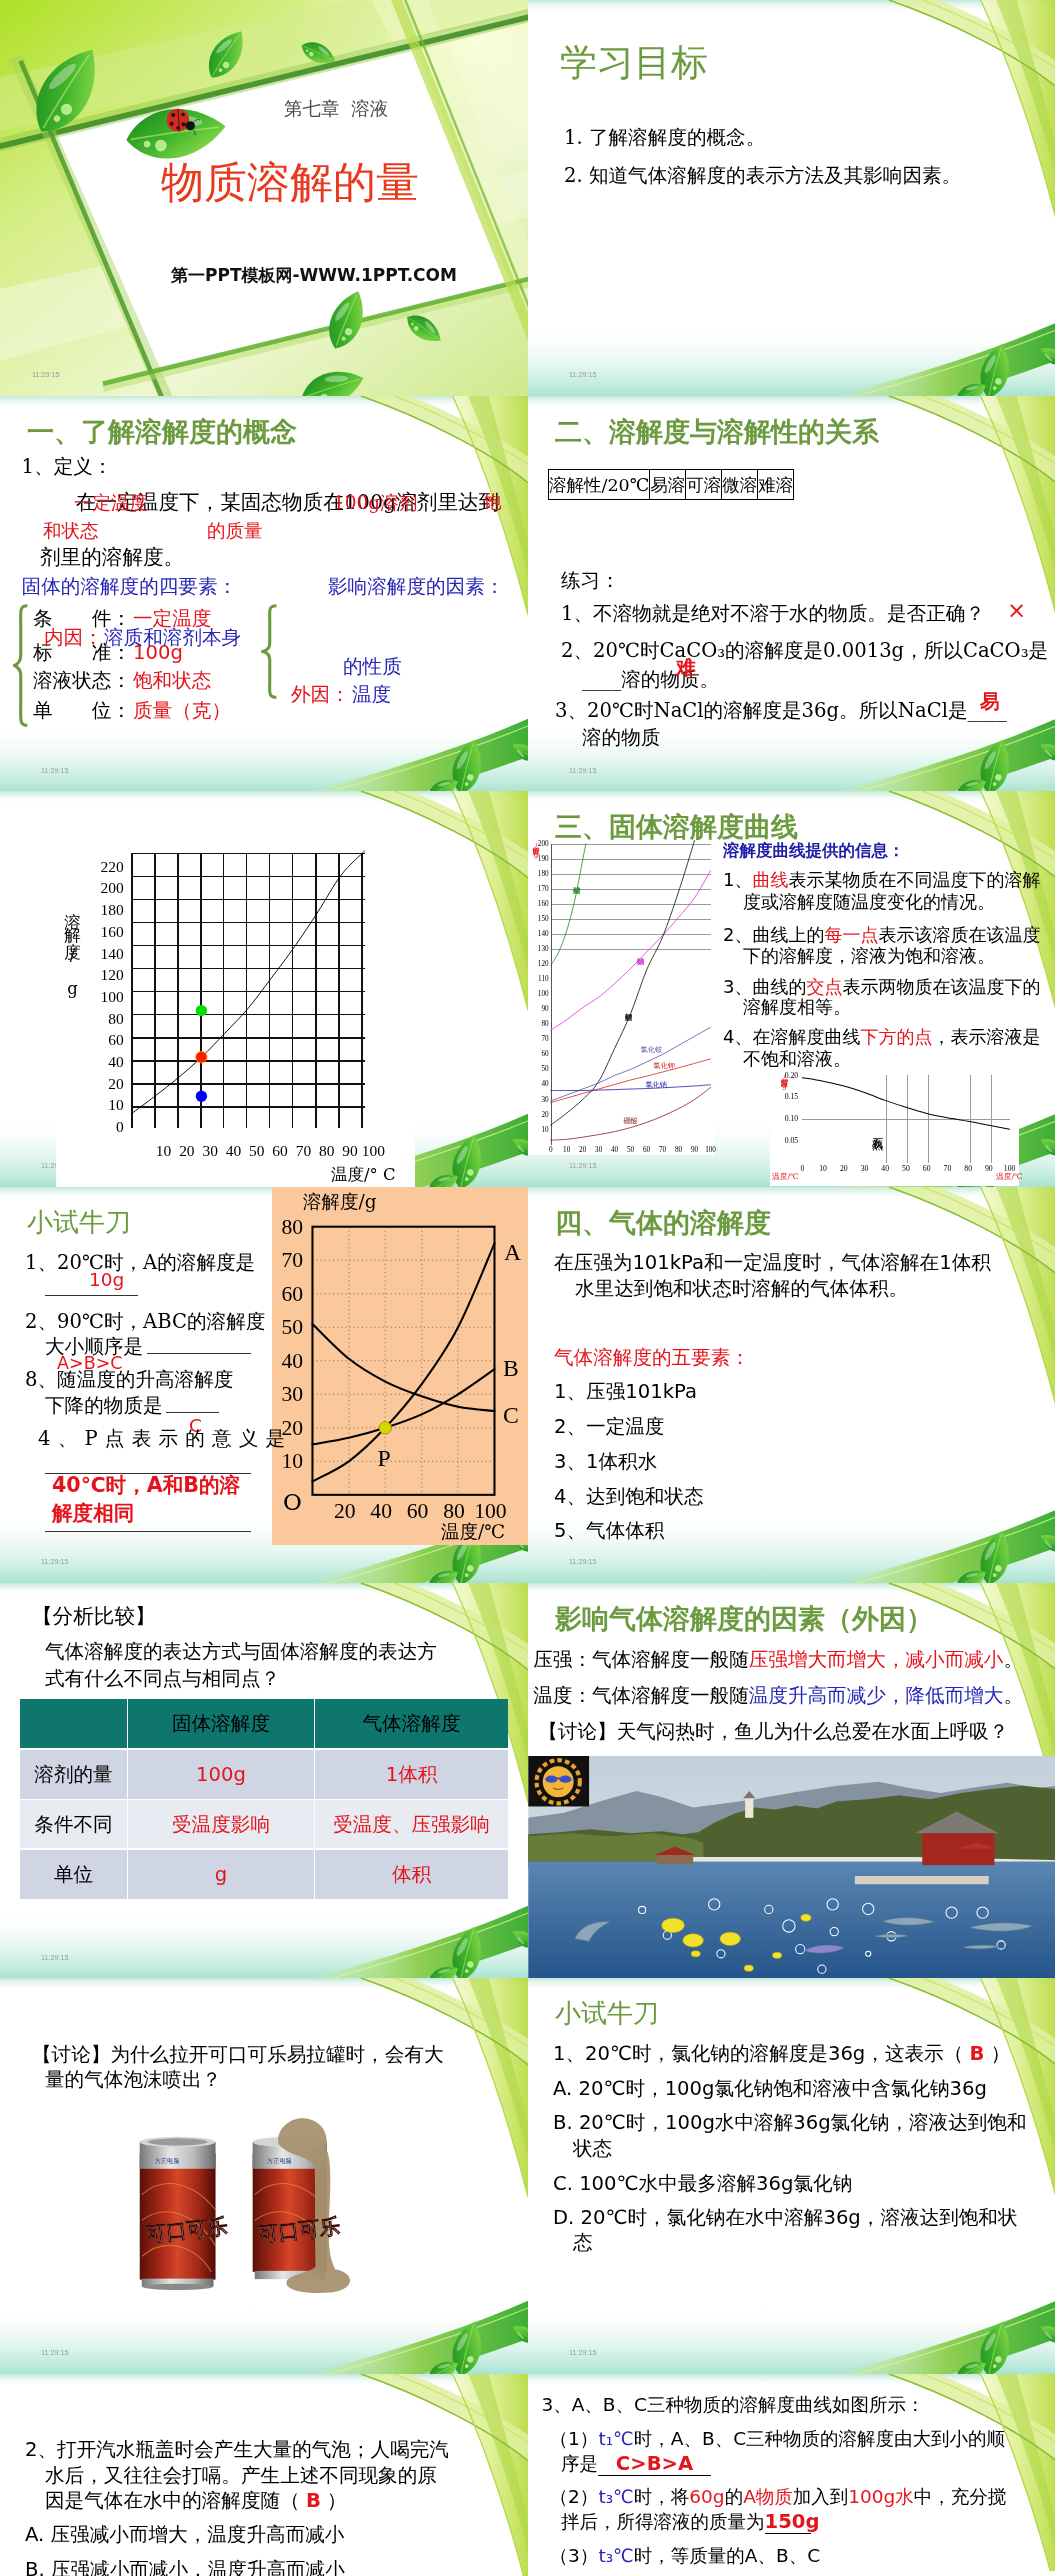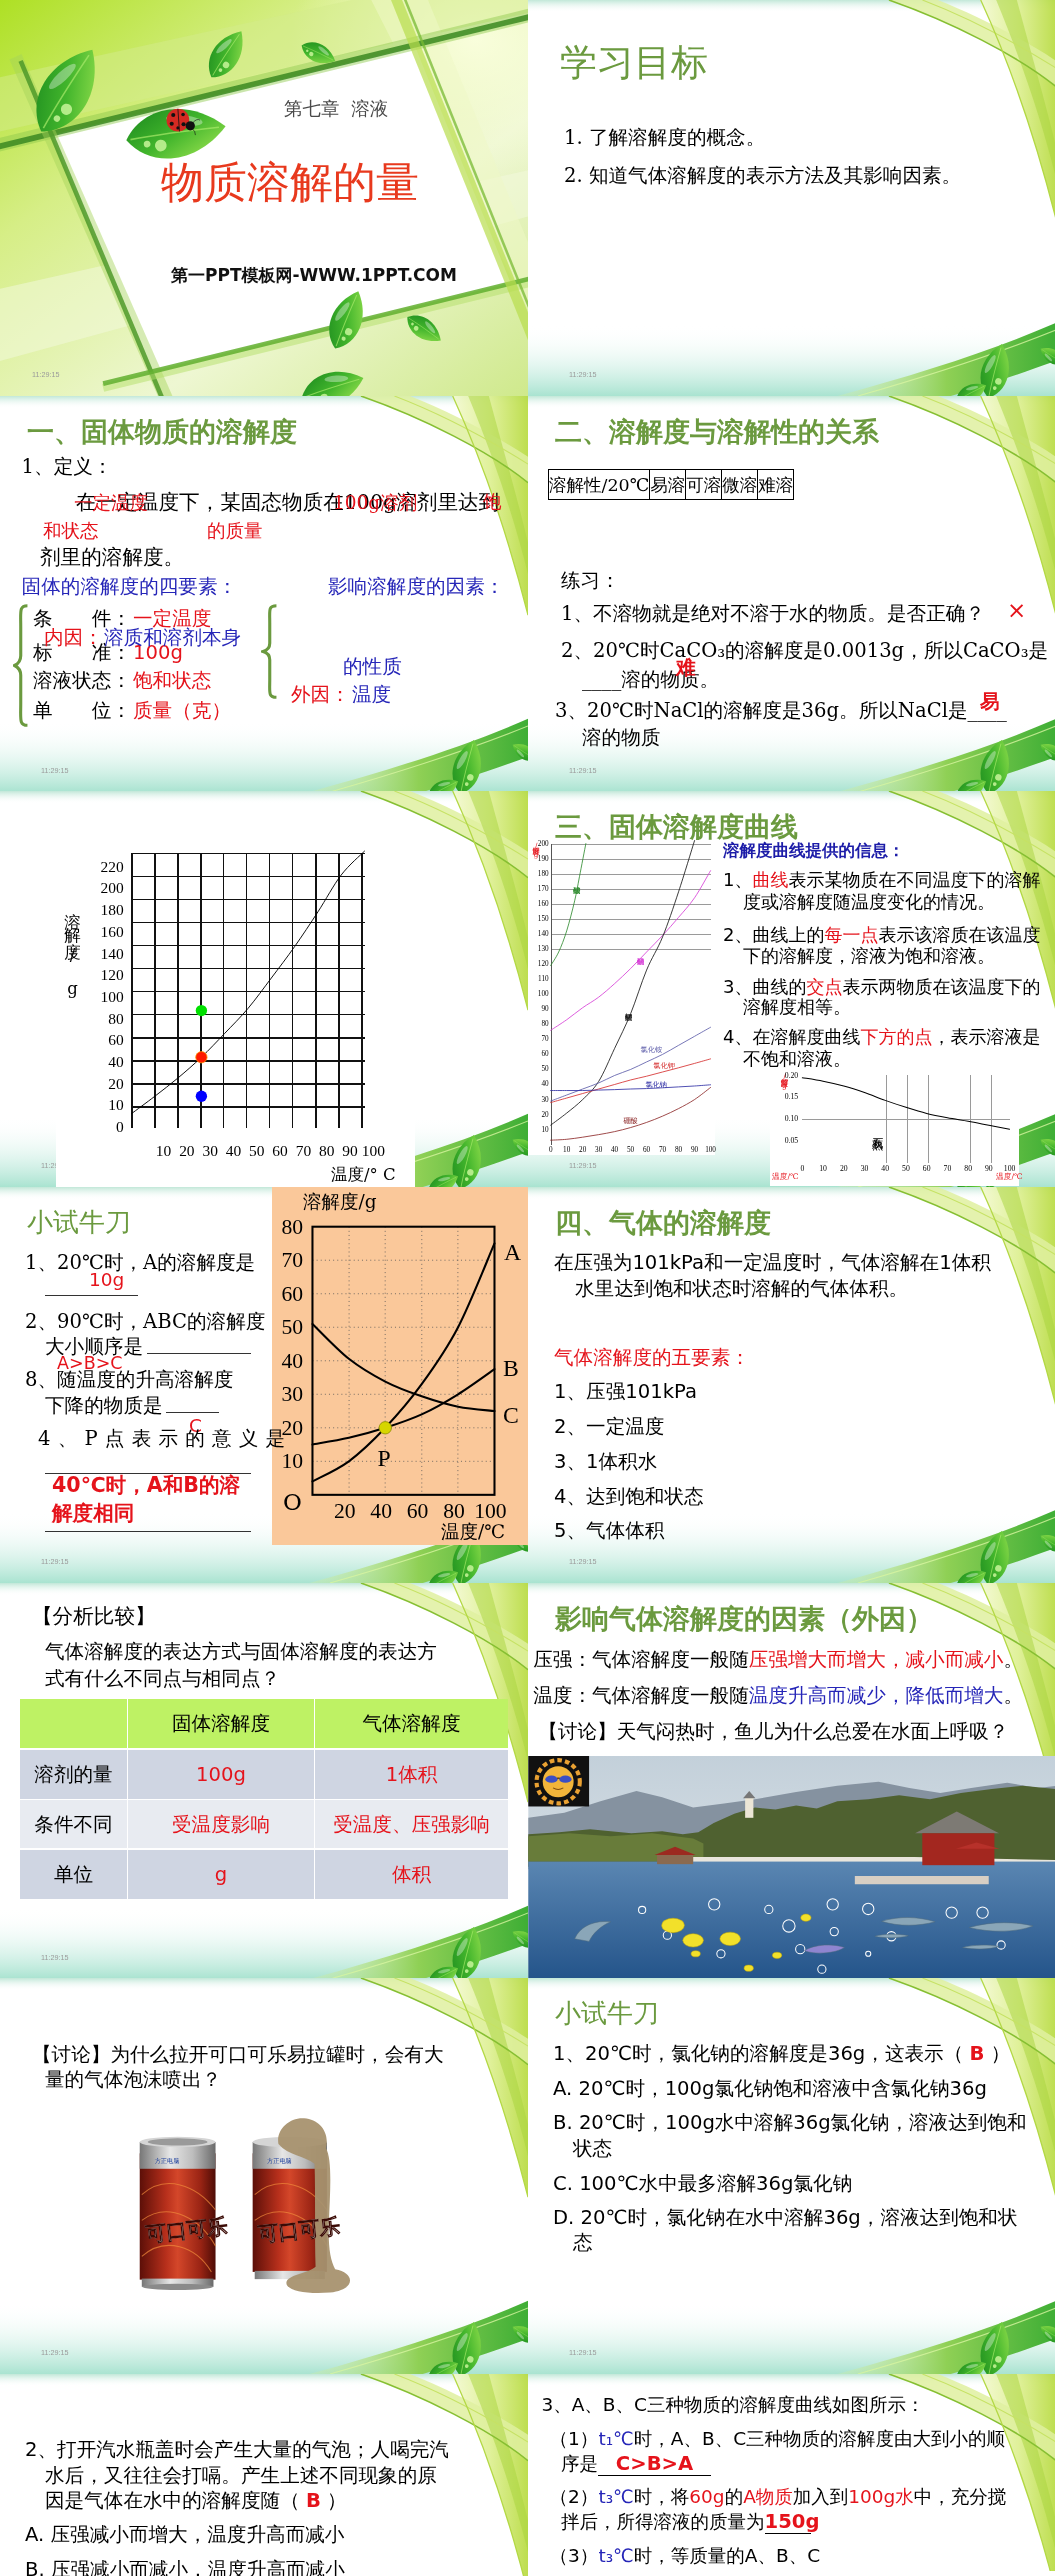--- a/index.html
+++ b/index.html
@@ -19,21 +19,21 @@
 .t38{font-size:19.6px;line-height:23px}
 .t36{font-size:18.5px;line-height:21.6px}
 .t35{font-size:18px;line-height:20.6px}
 .ans{color:#e5131b;font-weight:bold;font-family:"DejaVu Sans",sans-serif}
 .uline{position:absolute;height:0;border-top:0.8px solid #333}
 .blank{display:inline-block;border-bottom:0.8px solid #000;text-align:center;color:#e5131b;font-weight:bold;line-height:20.6px}
 .tbl4{position:absolute;left:20px;top:73px;border-collapse:collapse;font-family:"DejaVu Serif",serif;font-size:17.5px}
 .tbl4 td{border:0.8px solid #000;height:30px;text-align:center;padding:0;white-space:nowrap}
 .tbl9{position:absolute;left:20px;top:116px;width:488px;display:grid;grid-template-columns:107px 186px 193px;grid-template-rows:49px 49px 48px 49px;column-gap:1px;row-gap:1.5px;background:#fff}
 .tbl9 div{display:flex;align-items:center;justify-content:center;font-size:19.6px;font-family:"DejaVu Sans",sans-serif}
-.tbl9 .h{background:#bef264}
+.tbl9 .h{background:#0f766e}
 .tbl9 .r1{background:#cfd5e2}
 .tbl9 .r2{background:#e8ebf1}
 .vert{writing-mode:vertical-rl;text-orientation:upright}
 .chartsvg{position:absolute;left:0;top:0;width:528px;height:396px}
 </style>
 </head>
 <body>
 
 <svg width="0" height="0" style="position:absolute;left:0;top:0">
 <defs>
@@ -165,21 +165,21 @@
   <div class="abs serif" style="left:32px;top:42px;font-size:37px;line-height:41px;color:#6b9a3f" data-bind="slides.1.title">学习目标</div>
   <div class="abs serif t38" style="left:36px;top:126px" data-bind="slides.1.items.0">1. 了解溶解度的概念。</div>
   <div class="abs serif t38" style="left:36px;top:164px" data-bind="slides.1.items.1">2. 知道气体溶解度的表示方法及其影响因素。</div>
   <div class="ts" data-bind="deck.timestamp">11:29:15</div>
 </section>
 
 <section class="slide" style="left:0;top:396px">
   <svg class="deco" width="528" height="396" viewBox="0 0 1024 768">
       <use href="#std-deco"></use>
     </svg>
-  <div class="title" data-bind="slides.2.title">一、固体物质的溶解度</div>
+  <div class="title" data-bind="slides.2.title">一、了解溶解度的概念</div>
   <div class="abs serif t38" style="left:21.6px;top:59px" data-bind="slides.2.definition_label">1、定义：</div>
   <div class="abs serif" style="left:76px;top:94px;font-size:20.6px;line-height:24px" data-bind="slides.2.definition_lines.0">在一定温度下，某固态物质在100g溶剂里达到</div>
   <div class="abs serif" style="left:40px;top:149px;font-size:20.6px;line-height:24px" data-bind="slides.2.definition_lines.2">剂里的溶解度。</div>
   <div class="abs serif red" style="left:74px;top:96px;font-size:18.5px;line-height:21.6px" data-bind="slides.2.blanks.0">一定温度</div>
   <div class="abs serif red" style="left:333px;top:96px;font-size:18.5px;line-height:21.6px" data-bind="slides.2.blanks.1">100g溶剂</div>
   <div class="abs serif red" style="left:483px;top:95px;font-size:18.5px;line-height:21.6px" data-bind="slides.2.blanks.2">饱</div>
   <div class="abs serif red" style="left:43px;top:124px;font-size:18.5px;line-height:21.6px" data-bind="slides.2.blanks.3">和状态</div>
   <div class="abs serif red" style="left:207px;top:124px;font-size:18.5px;line-height:21.6px" data-bind="slides.2.blanks.4">的质量</div>
   <div class="abs serif blue t38" style="left:21.6px;top:179px" data-bind="slides.2.elements_heading">固体的溶解度的四要素：</div>
   <div class="abs serif blue t38" style="left:328px;top:179px" data-bind="slides.2.factors_heading">影响溶解度的因素：</div>

